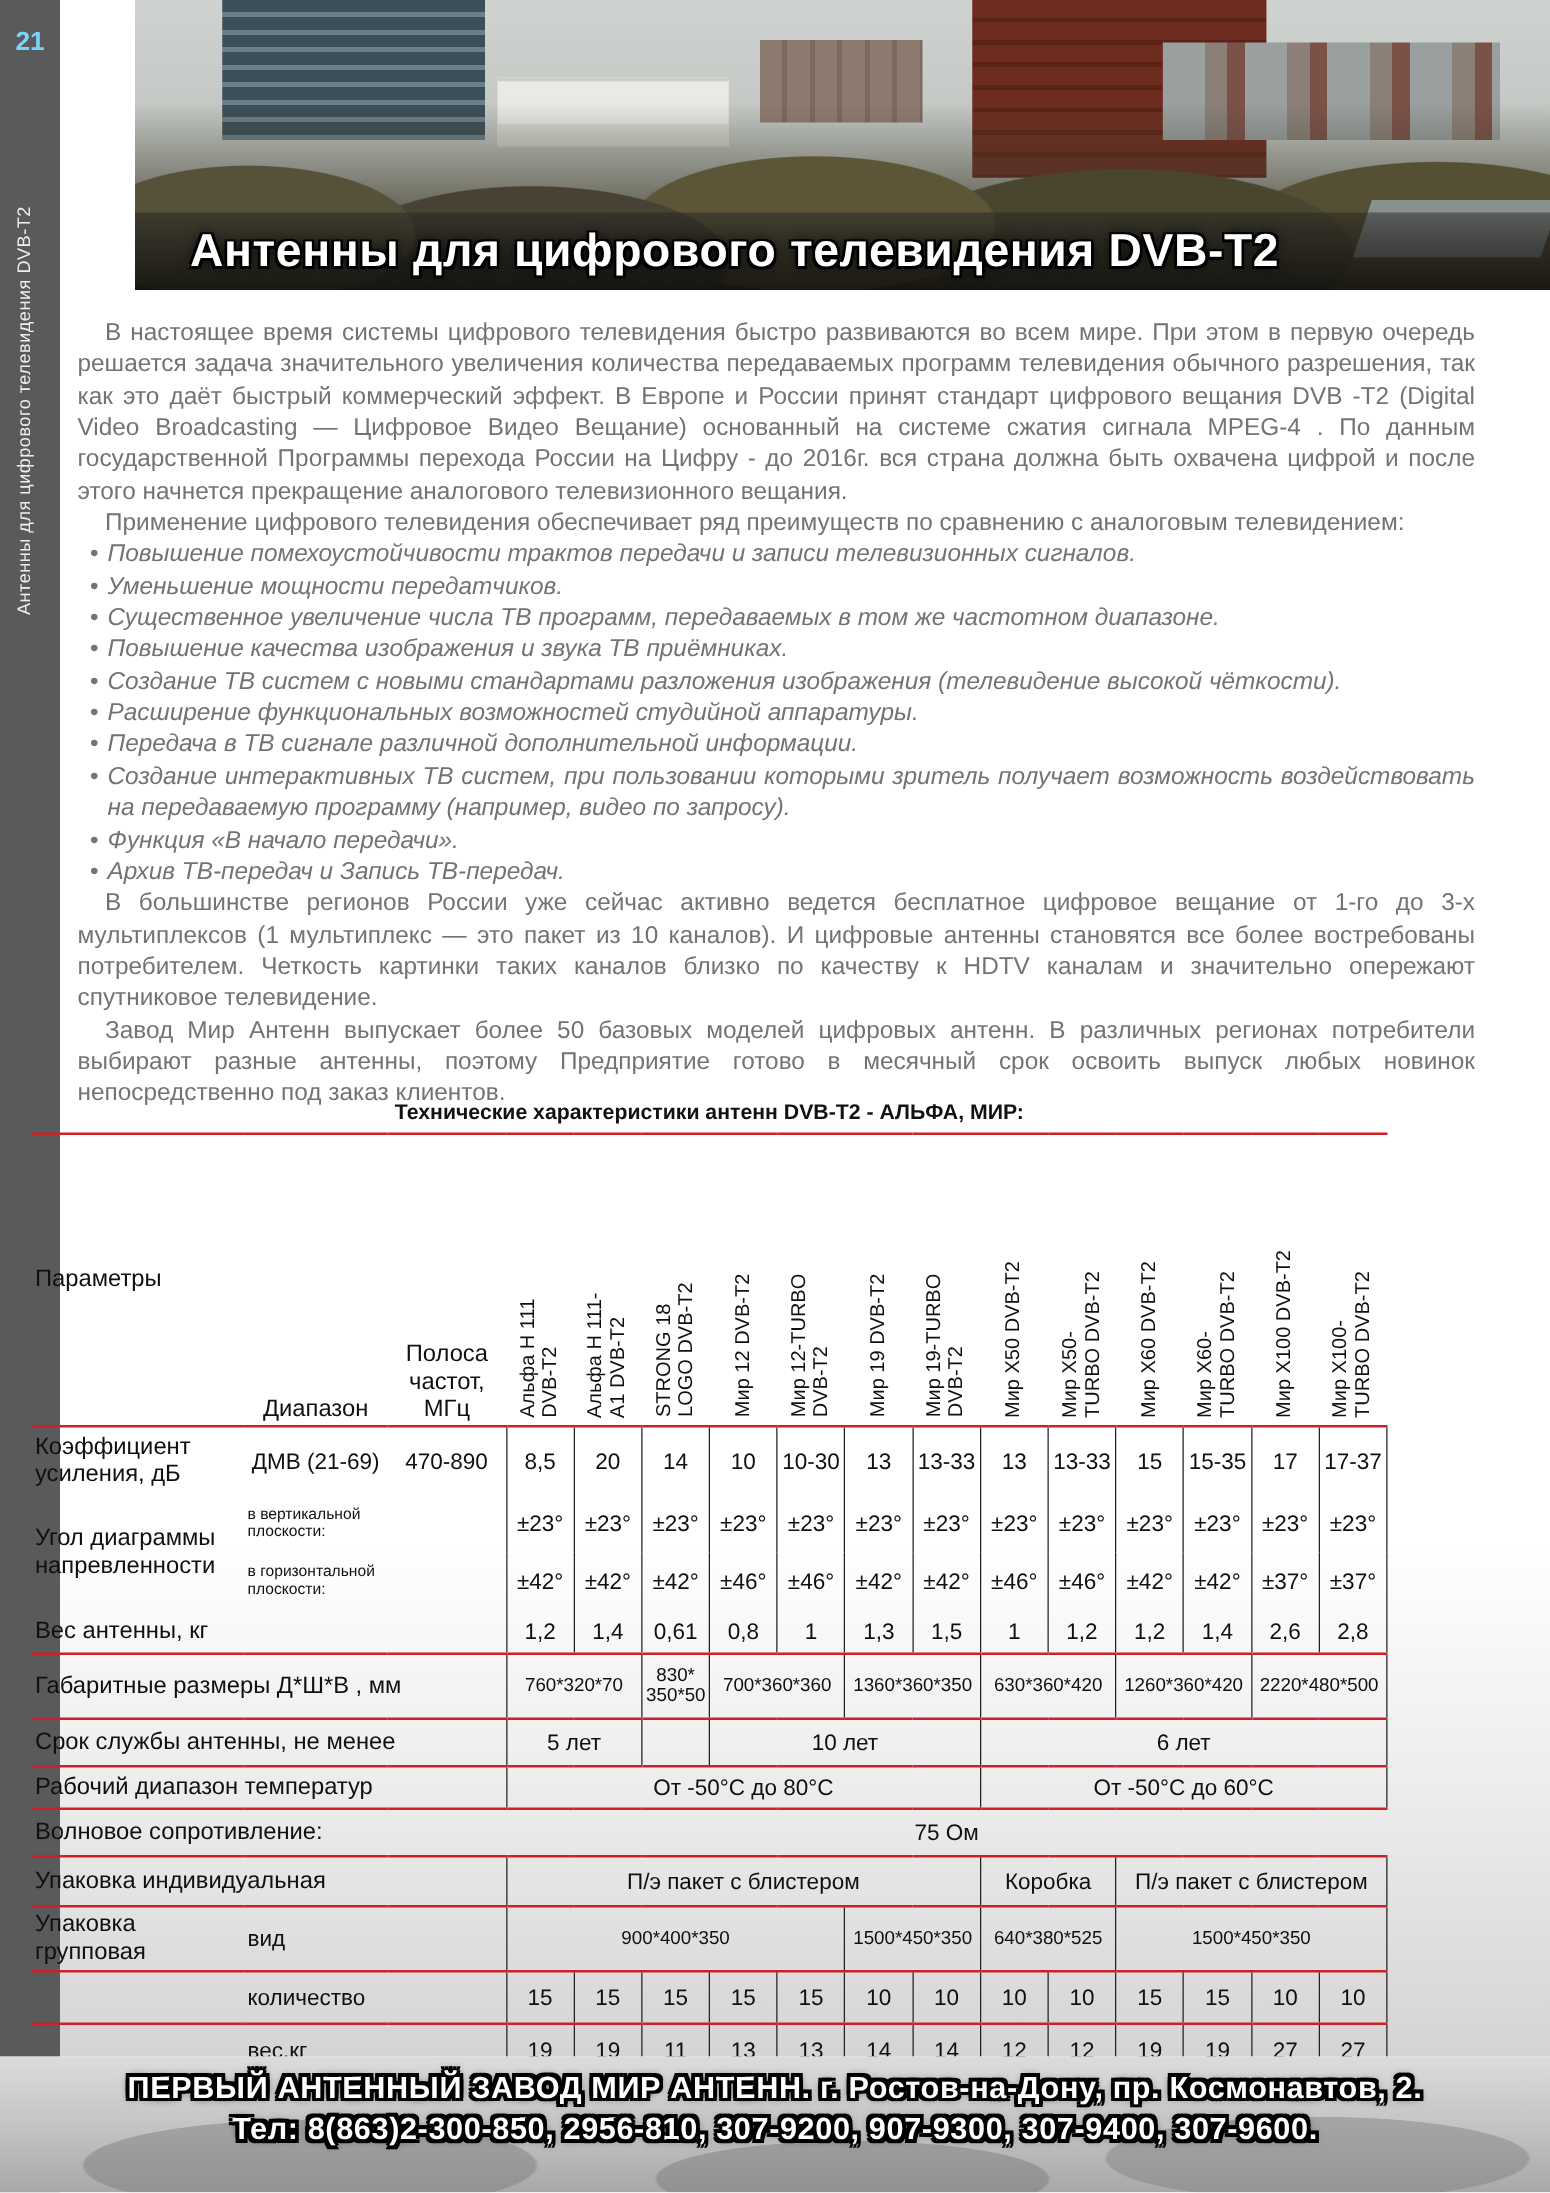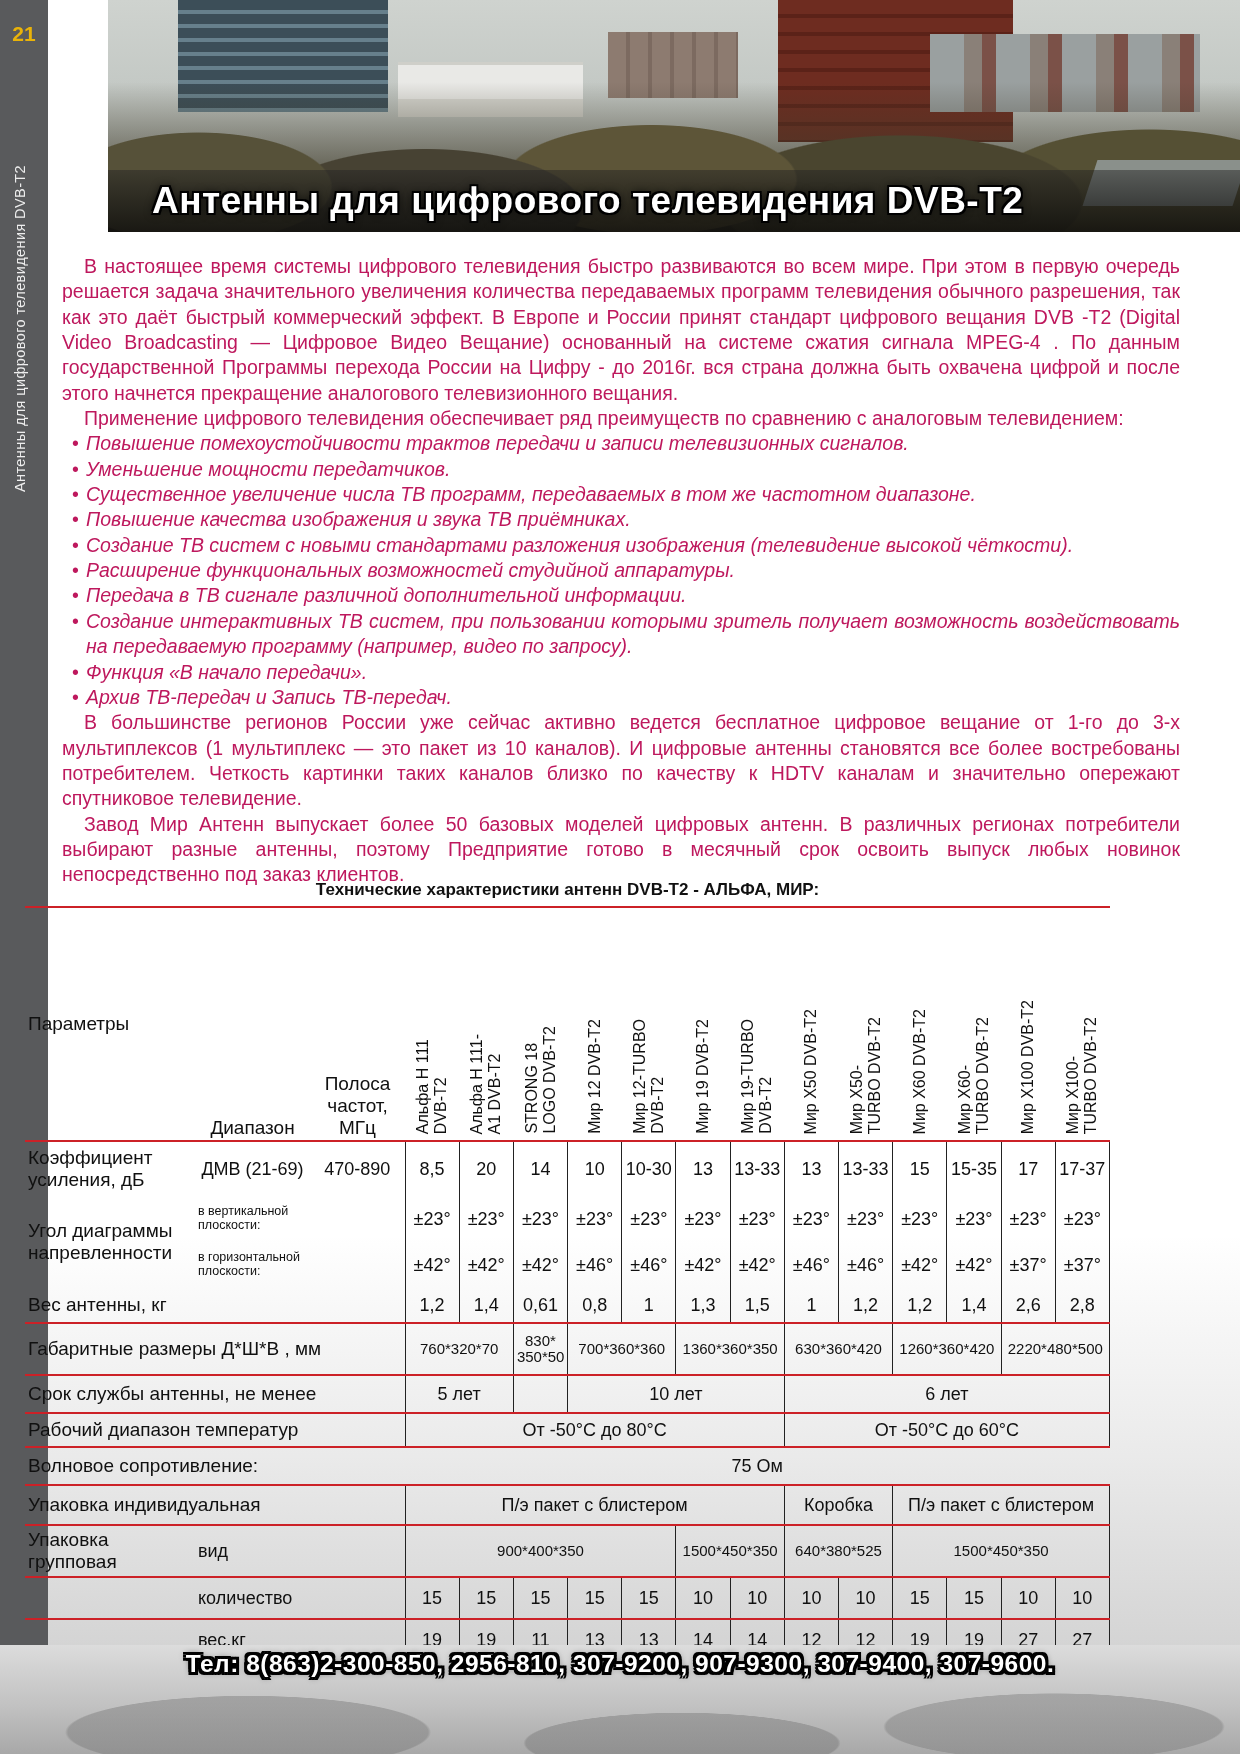--- a/index.html
+++ b/index.html
@@ -7,21 +7,21 @@
     --sidebar:#595a5c;
     --ink:#1a1a1a;
   }
   html,body{margin:0;padding:0;background:#ffffff;}
   .page{position:relative;width:1240px;height:1754px;background:#fff;overflow:hidden;
         font-family:"Liberation Sans","DejaVu Sans",sans-serif;color:#111;}
 
   
   .sidebar{position:absolute;left:0;top:0;width:48px;height:1754px;background:var(--sidebar);z-index:1;}
   .page-num{position:absolute;left:0;top:22px;width:48px;text-align:center;
-            color:#eab308;font-weight:bold;font-size:21px;}
+            color:#7dd3fc;font-weight:bold;font-size:21px;}
   .vtext{position:absolute;left:12px;top:92px;height:400px;color:#eeeeee;font-size:14.5px;
          writing-mode:vertical-rl;transform:rotate(180deg);letter-spacing:.4px;white-space:nowrap;}
 
   
   .hero{position:absolute;left:108px;top:0;right:0;height:232px;overflow:hidden;z-index:1;
         background:linear-gradient(180deg,#cfd3cf 0%,#c3c8c4 40%,#b4bab4 100%);}
   .ph{position:absolute;}
   .bldg-glass{left:70px;top:0;width:210px;height:112px;
       background:repeating-linear-gradient(180deg,#3c4e58 0 10px,#67808c 10px 14px),#44565f;}
   .bldg-white{left:290px;top:62px;width:185px;height:52px;background:#e9e9e6;
@@ -42,21 +42,21 @@
         radial-gradient(ellipse 260px 95px at 92% 70%,#555034 0 60%,transparent 61%),
         linear-gradient(180deg,rgba(90,84,58,0) 0%,#3f3a2a 85%);}
   .riverbank{right:0;bottom:26px;width:150px;height:46px;background:#97a0a1;transform:skewX(-18deg);opacity:.8;}
   .hero-band{position:absolute;left:0;right:0;bottom:0;height:62px;display:flex;align-items:center;
       background:linear-gradient(180deg,rgba(35,35,35,.48),rgba(8,8,8,.78));}
   .hero-title{margin-left:44px;color:#fff;font-size:37px;font-weight:bold;letter-spacing:.5px;
       text-shadow:2px 2px 0 #000,-2px 2px 0 #000,2px -2px 0 #000,-2px -2px 0 #000,0 0 10px #000;}
 
   
   .article{position:absolute;left:62px;top:254px;width:1118px;z-index:1;
-      font-size:19.5px;line-height:1.3;text-align:justify;color:#be185d;}
+      font-size:19.5px;line-height:1.3;text-align:justify;color:#737373;}
   .article p{margin:0;text-indent:22px;}
   .bullet{display:flex;}
   .bullet .b-dot{width:14px;padding-left:10px;flex:0 0 auto;}
   .bullet .b-txt{flex:1;font-style:italic;}
 
   
   .specs{position:absolute;left:25px;top:880px;width:1085px;z-index:1;}
   .specs-title{font-size:17px;font-weight:bold;text-align:center;margin:0 0 6px 0;}
   table.t{border-collapse:collapse;table-layout:fixed;width:1085px;border-top:2px solid var(--red);
       font-size:18px;color:#101010;}
@@ -361,16 +361,17 @@
             <td class="v">19</td>
             <td class="v">19</td>
             <td class="v">27</td>
             <td class="v vr">27</td>
           </tr>
         </tbody>
     </table>
   </div>
 
   <div class="footer">
+    <div class="footer-line fl1">ПЕРВЫЙ АНТЕННЫЙ ЗАВОД МИР АНТЕНН. г. Ростов-на-Дону, пр. Космонавтов, 2.</div>
     <div class="footer-line fl2">Тел: 8(863)2-300-850, 2956-810, 307-9200, 907-9300, 307-9400, 307-9600.</div>
   </div>
 
 </div>
 
 </body></html>

